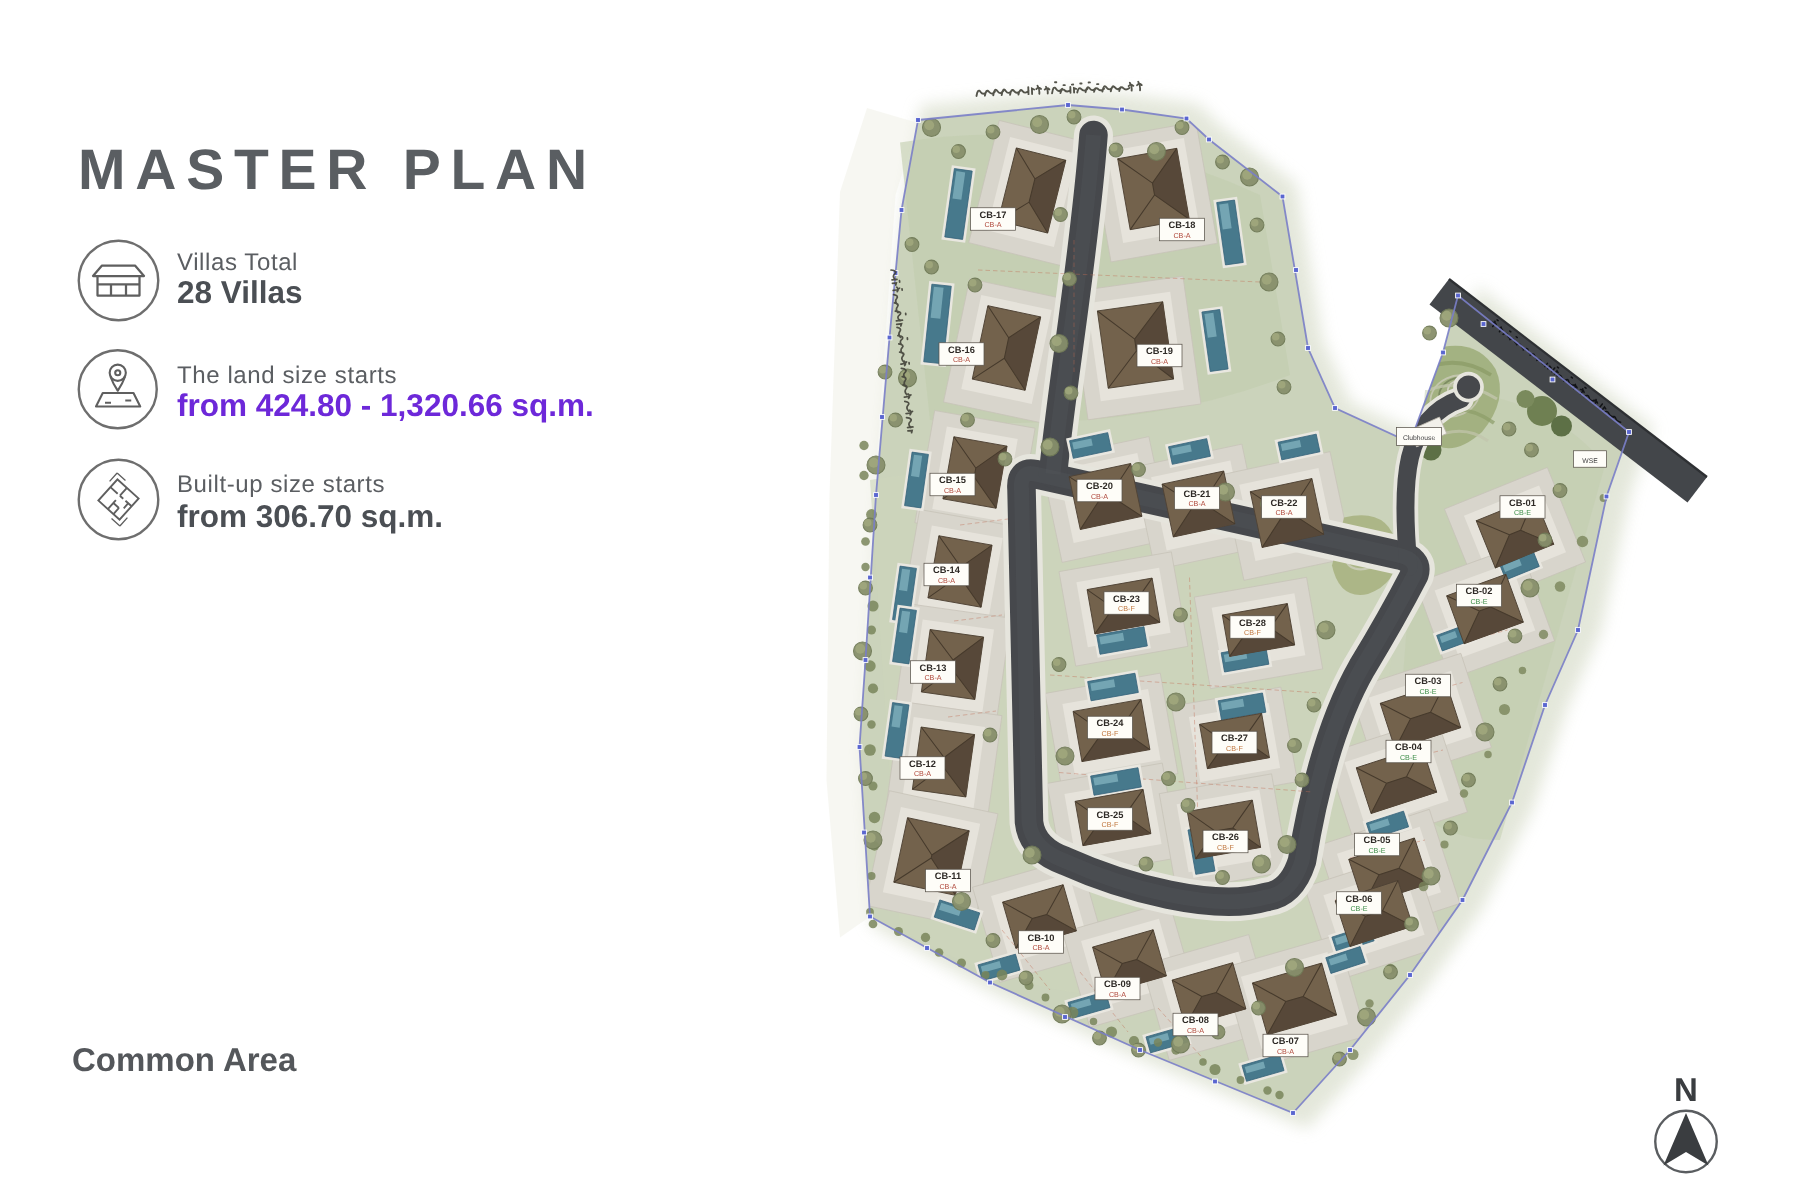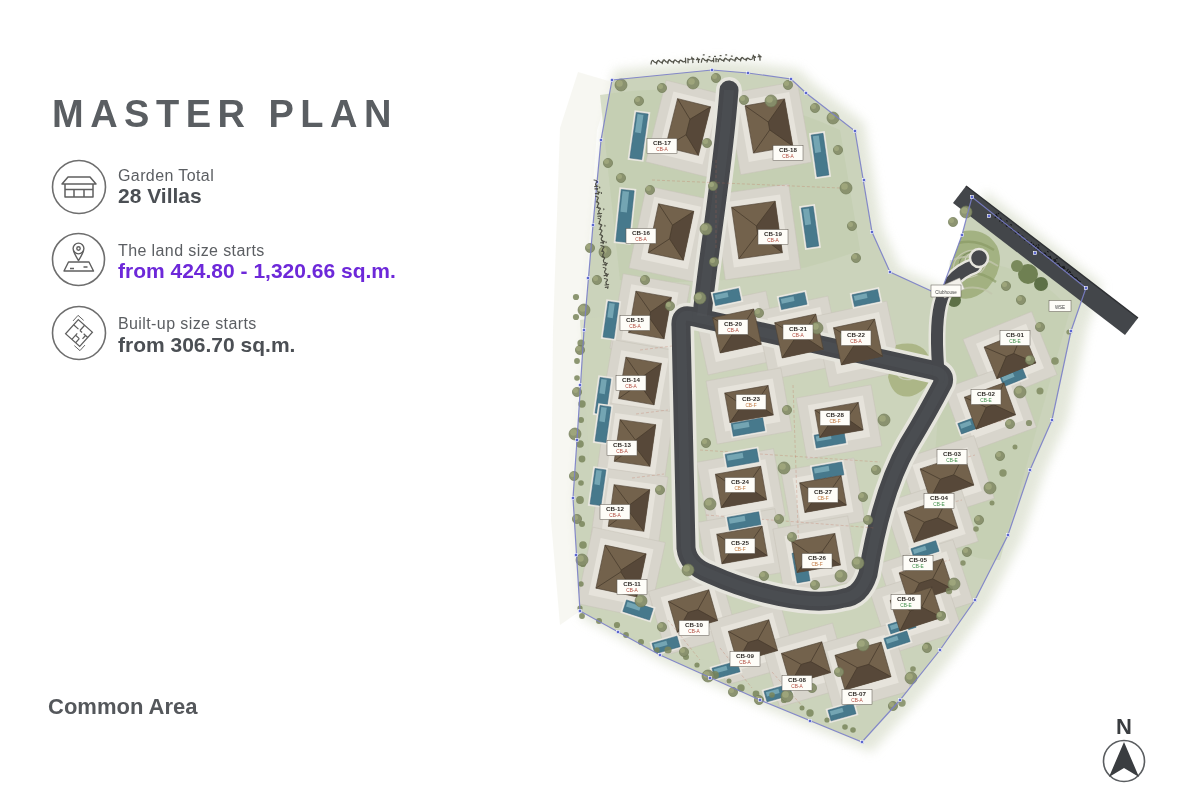--- a/index.html
+++ b/index.html
@@ -17,21 +17,21 @@
   <svg class="abs" style="left:50px;top:140px;" width="58" height="58" viewBox="0 0 58 58">
     <circle cx="29" cy="29" r="26.5" fill="none" stroke="#6e6e6e" stroke-width="1.6"></circle>
     <g stroke="#5f5f5f" stroke-width="1.5" fill="none" stroke-linejoin="round">
       <path d="M 12,26 L 46,26 L 40,19 L 18,19 Z"></path>
       <path d="M 15,26 L 15,39 L 43,39 L 43,26"></path>
       <path d="M 15,31.5 L 43,31.5"></path>
       <path d="M 24,31.5 L 24,39 M 34,31.5 L 34,39"></path>
     </g>
   </svg>
 
-  <div class="abs" style="left:118px;top:149px;font-size:16px;letter-spacing:0.4px;color:#5b5e62;">Garden Total</div>
+  <div class="abs" style="left:118px;top:149px;font-size:16px;letter-spacing:0.4px;color:#5b5e62;">Villas Total</div>
   <div class="abs" style="left:118px;top:166px;font-size:21px;font-weight:bold;color:#4b4f54;">28 Villas</div>
 
   <svg class="abs" style="left:50px;top:213px;" width="57" height="57" viewBox="0 0 57 57">
     <circle cx="28.5" cy="28.5" r="26" fill="none" stroke="#6e6e6e" stroke-width="1.6"></circle>
     <g stroke="#5f5f5f" stroke-width="1.4" fill="none" stroke-linejoin="round">
       <path d="M 14,40 L 18.5,31 L 39,31 L 43.5,40 Z"></path>
       <path d="M 20,37.5 L 24,37.5 M 33.5,36 L 37.5,36"></path>
       <circle cx="28.5" cy="17.5" r="5.4"></circle>
       <circle cx="28.5" cy="17.5" r="1.7"></circle>
       <path d="M 23.6,20 C 25.2,24.5 27.2,27.5 28.5,29.5 C 29.8,27.5 31.8,24.5 33.4,20"></path>

